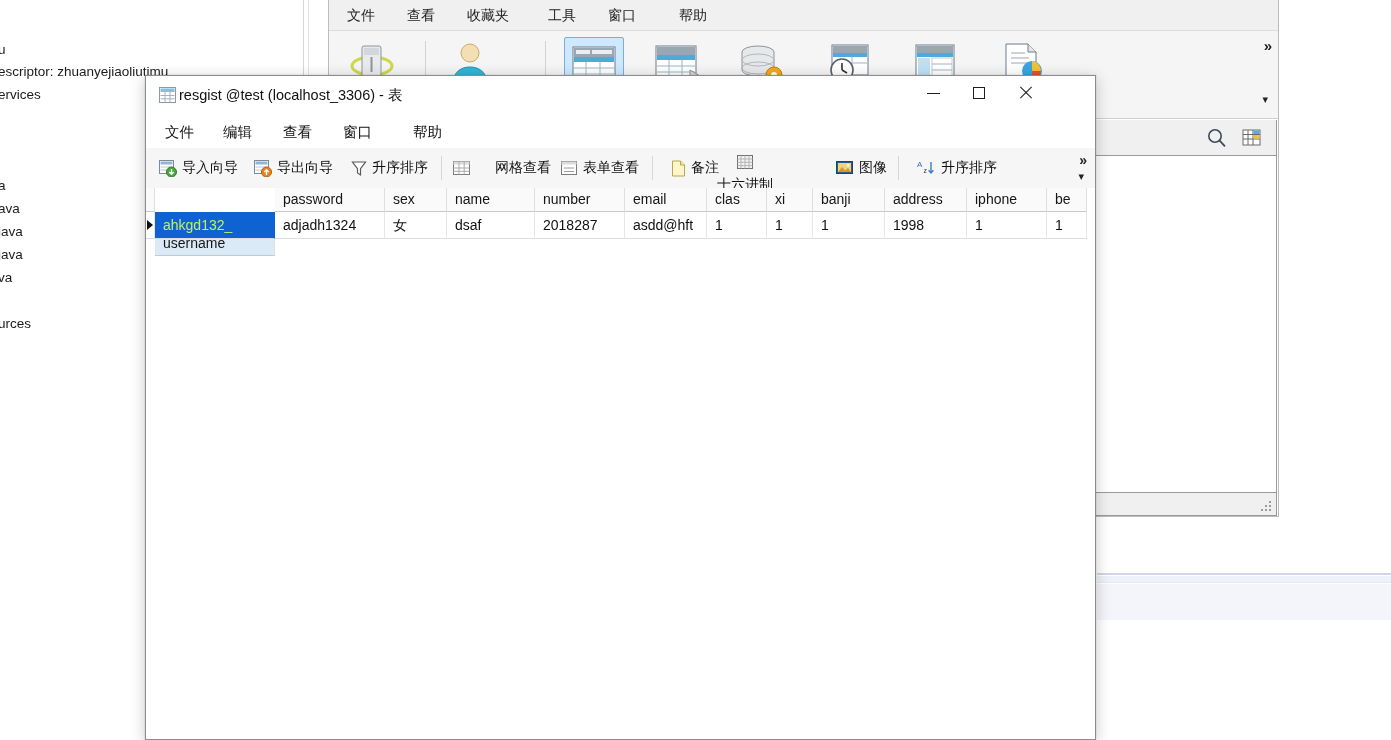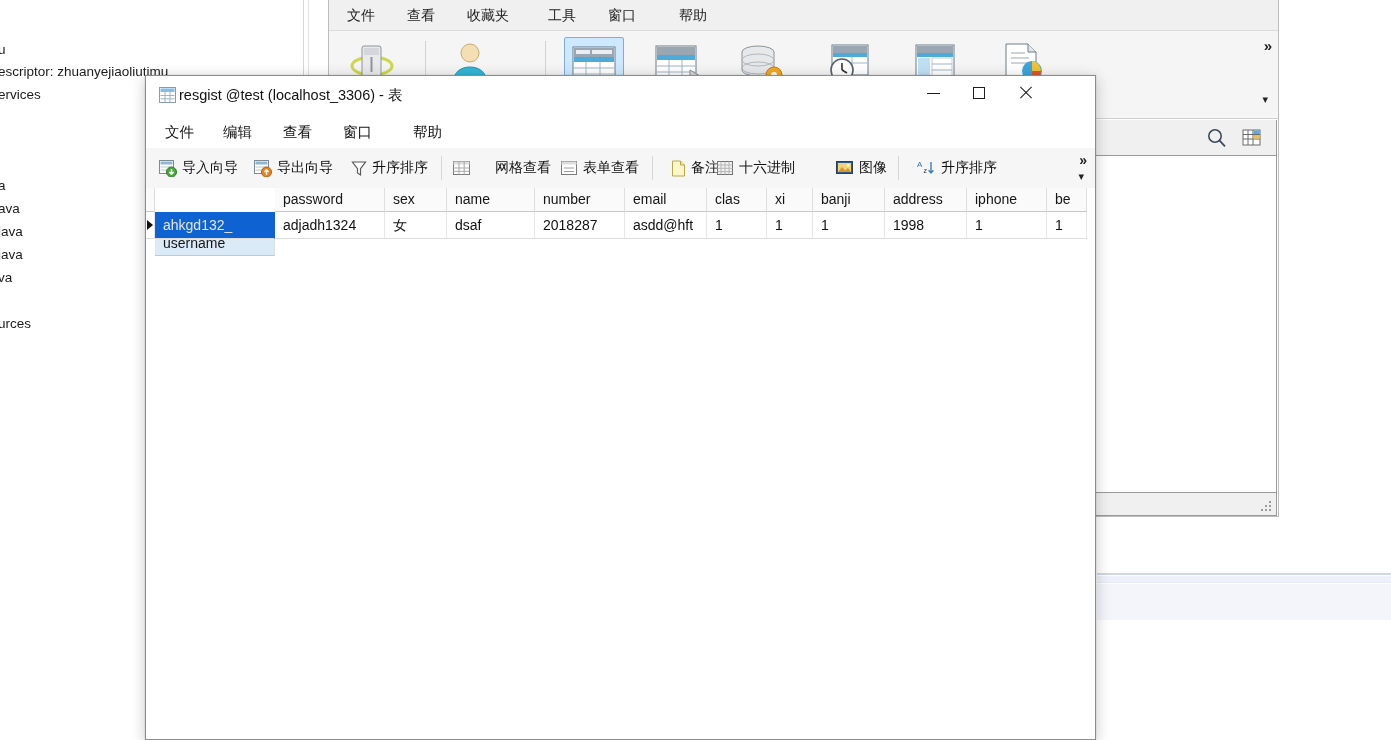--- a/index.html
+++ b/index.html
@@ -95,21 +95,21 @@
      border-right:1px solid #dfdfdf;border-bottom:1px solid #c8c8c8;
      background:#fafafa;padding-left:8px;font-size:14px;color:#151515;overflow:hidden;
      font-family:"Liberation Sans","DejaVu Sans",sans-serif;vertical-align:top;}
   .hcell.active{background:#dbeaf7;margin-top:44px;}
   .hcell.gutter{width:9px;padding:0;background:#fafafa;}
   .dcell{display:inline-block;height:27px;line-height:26px;box-sizing:border-box;
      border-right:1px solid #e6e6e6;border-bottom:1px solid #dddddd;
      background:#ffffff;padding-left:8px;font-size:14px;color:#101010;overflow:hidden;
      font-family:"Liberation Sans","DejaVu Sans",sans-serif;vertical-align:top;}
   .dcell.gutter{width:9px;padding:0;position:relative;background:#ffffff;}
-  .dcell.selected{background:#0f62d2;color:#e5e5e5;border-right:1px solid #0f62d2;}
+  .dcell.selected{background:#0f62d2;color:#bef264;border-right:1px solid #0f62d2;}
   #row-marker{position:absolute;left:1px;top:8px;width:0;height:0;
      border-top:5px solid transparent;border-bottom:5px solid transparent;border-left:6px solid #111;}
 </style>
 </head>
 <body>
 
 <div class="abs" id="ide-tree">
     <div class="node" style="left: -2px; top: 42px;">u</div>
     <div class="node" style="left: -2px; top: 64px;">escriptor: zhuanyejiaoliutimu</div>
     <div class="node" style="left: -2px; top: 87px;">ervices</div>
@@ -361,21 +361,21 @@
       </div>
       <div class="tw-tbtn" style="left: 520px;">
         <span style="display: inline-flex; align-items: center;">
           <svg width="15" height="17" viewBox="0 0 15 17">
      <path d="M1.5 1h8l4 4v11h-12z" fill="#fdf6c8" stroke="#b9a84a"></path>
      <path d="M9.5 1v4h4" fill="#f3e9a8" stroke="#b9a84a"></path>
    </svg>
         </span>
         <span class="lbl">备注</span>
       </div>
-      <div class="tw-tbtn" style="left: 566px;">
+      <div class="tw-tbtn" style="left: 566px; flex-direction: column;">
         <span style="display: inline-flex; align-items: center;">
           <svg width="17" height="17" viewBox="0 0 17 17">
      <rect x="0.5" y="1.5" width="15" height="13" fill="#f2f2f2" stroke="#6f6f6f"></rect>
      <g stroke="#b5b5b5">
               <line x1="0.5" y1="5" x2="15.5" y2="5"></line>
               <line x1="0.5" y1="8.3" x2="15.5" y2="8.3"></line>
      <line x1="0.5" y1="11.6" x2="15.5" y2="11.6"></line>
               <line x1="4" y1="1.5" x2="4" y2="14.5"></line>
      <line x1="8" y1="1.5" x2="8" y2="14.5"></line>
               <line x1="12" y1="1.5" x2="12" y2="14.5"></line>

